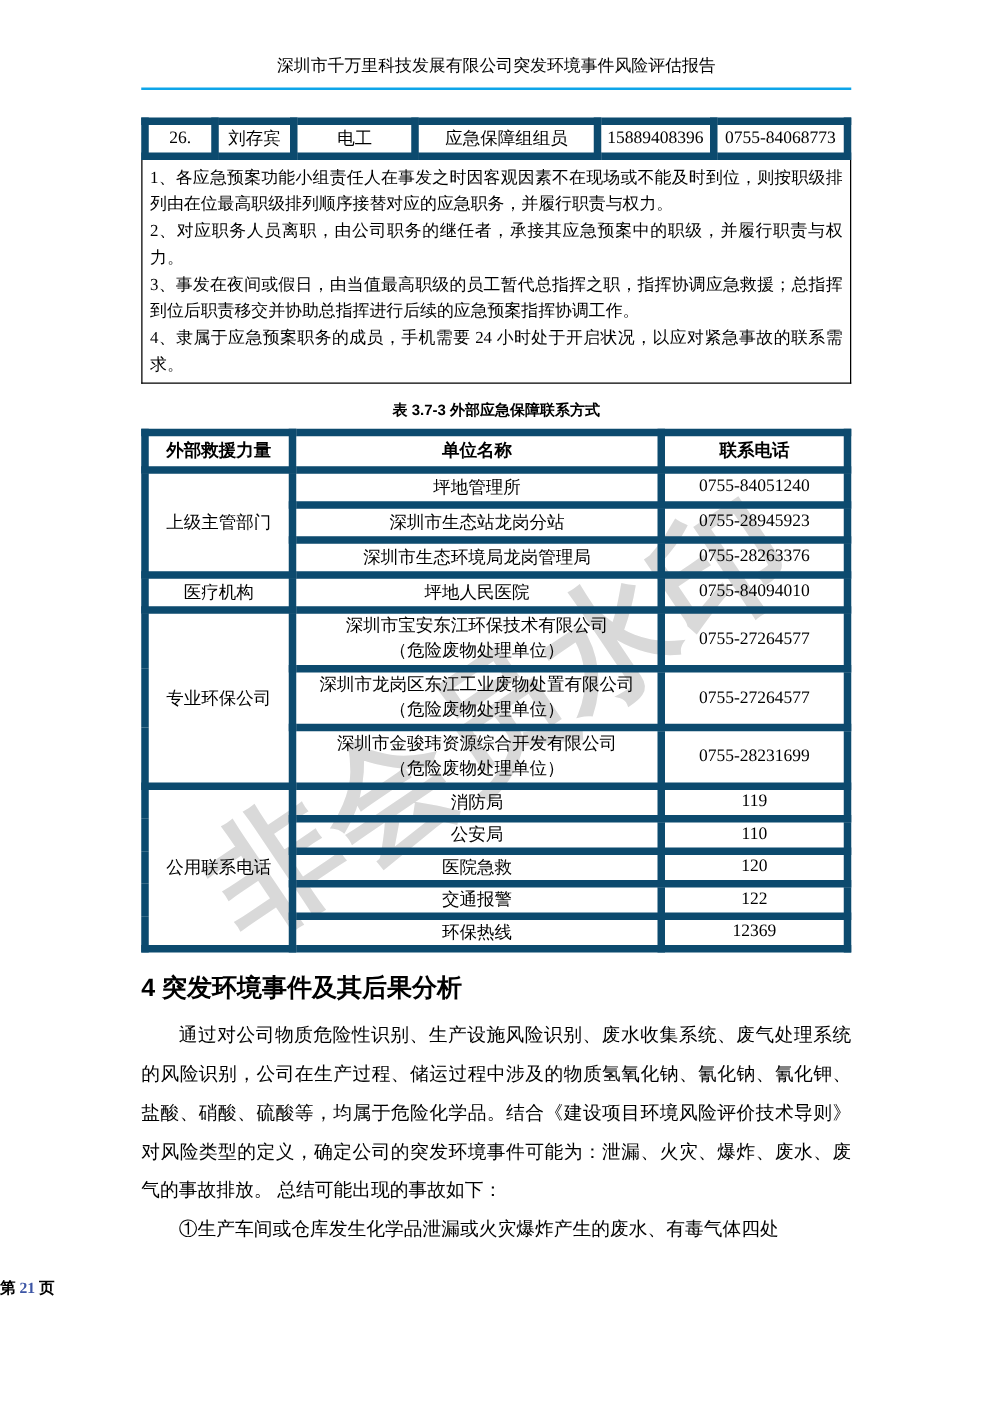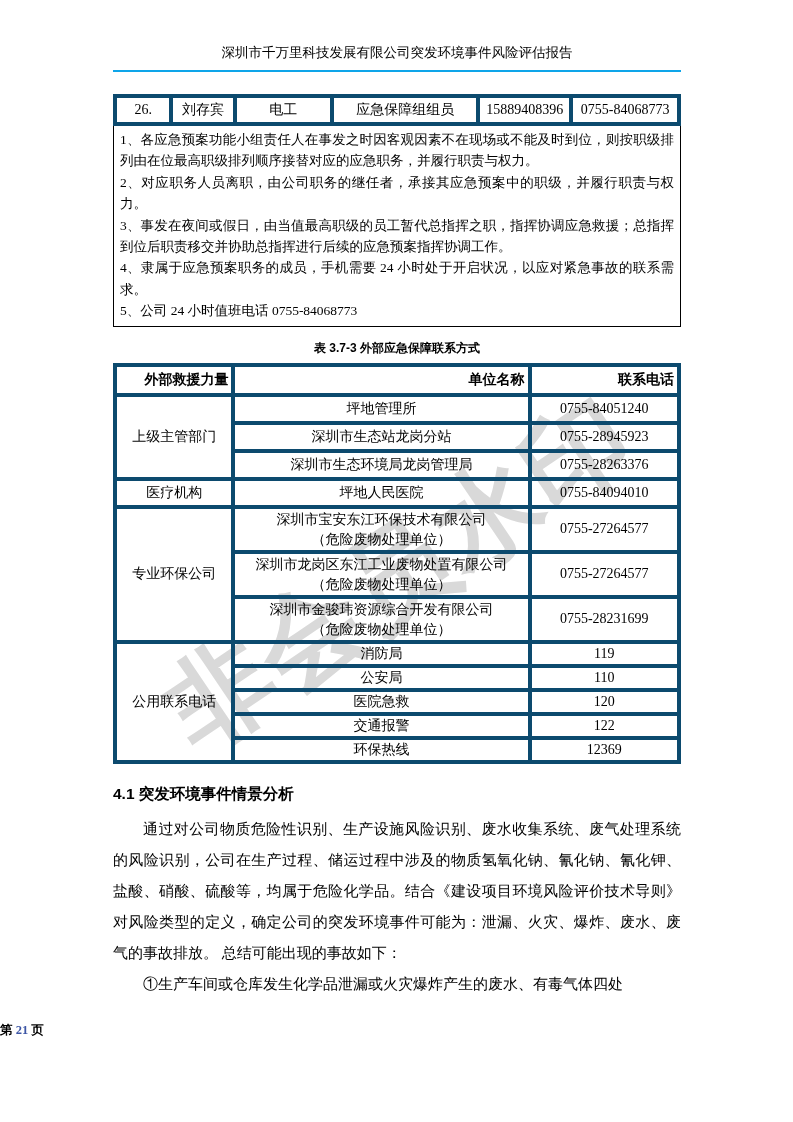--- a/index.html
+++ b/index.html
@@ -33,21 +33,21 @@
   
   .doc-header{
     text-align:center;
     font-size:13.5px;
     line-height:18px;
     padding-bottom:8px;
     border-bottom:2px solid #0ea5e9;
   }
   
   table{border-collapse:collapse;width:100%;}
-  td,th{border:4px solid #0c4a6e;padding:1px 3px;box-sizing:border-box;}
+  td,th{border:6px solid #0c4a6e;padding:1px 3px;box-sizing:border-box;}
   .roster{margin-top:22px;font-size:14px;}
   .roster td{text-align:center;height:28px;}
   .c-no{width:10%;}.c-name{width:11.2%;}.c-job{width:17.3%;}
   .c-role{width:25.9%;}.c-mobile{width:16.5%;}.c-phone{width:19.1%;}
   
   .notes{
     border:1px solid #000;border-top:none;
     padding:3px 6px 4px 6px;
     font-size:13.5px;line-height:21.4px;
     text-align:justify;
@@ -59,21 +59,21 @@
     text-align:center;
     font-family:"Liberation Sans","DejaVu Sans",sans-serif;
     font-weight:bold;
     font-size:12px;
   }
   
   .contacts{margin-top:6px;font-size:14px;}
   .contacts th{
     font-family:Liberation Serif, serif;
     font-weight:bold;font-size:14px;
-    height:30px;text-align:right;
+    height:30px;text-align:center;
   }
   .contacts td{text-align:center;vertical-align:middle;}
   .co-force{width:21%;}.co-unit{width:52.5%;}.co-tel{width:26.5%;}
   .r-single td{height:28px;}
   .r-double td{height:42px;}
   .r-short td{height:20px;}
   .unit-note{font-size:14px;line-height:19px;}
   .unit-main{line-height:20px;}
   
   .h1{
@@ -125,21 +125,20 @@
         <td class="c-phone">0755-84068773</td>
       </tr>
     </tbody>
       </table>
 
     <div class="notes">
       <p>1、各应急预案功能小组责任人在事发之时因客观因素不在现场或不能及时到位，则按职级排列由在位最高职级排列顺序接替对应的应急职务，并履行职责与权力。</p>
       <p>2、对应职务人员离职，由公司职务的继任者，承接其应急预案中的职级，并履行职责与权力。</p>
       <p>3、事发在夜间或假日，由当值最高职级的员工暂代总指挥之职，指挥协调应急救援；总指挥到位后职责移交并协助总指挥进行后续的应急预案指挥协调工作。</p>
       <p>4、隶属于应急预案职务的成员，手机需要 24 小时处于开启状况，以应对紧急事故的联系需求。</p>
-      <p>5、公司 24 小时值班电话 0755-84068773</p>
     </div>
 
     <div class="tbl-caption">表 3.7-3 外部应急保障联系方式</div>
 
     <table class="contacts">
       <colgroup>
         <col class="co-force">
           <col class="co-unit">
           <col class="co-tel">
       </colgroup>
@@ -210,21 +209,21 @@
         <td>交通报警</td>
         <td>122</td>
       </tr>
       <tr class="r-short">
         <td>环保热线</td>
         <td>12369</td>
       </tr>
     </tbody>
       </table>
 
-    <div class="h2">4.1 突发环境事件情景分析</div>
+    <div class="h1">4 突发环境事件及其后果分析</div>
 
     <p class="body-para">通过对公司物质危险性识别、生产设施风险识别、废水收集系统、废气处理系统的风险识别，公司在生产过程、储运过程中涉及的物质氢氧化钠、氰化钠、氰化钾、盐酸、硝酸、硫酸等，均属于危险化学品。结合《建设项目环境风险评价技术导则》对风险类型的定义，确定公司的突发环境事件可能为：泄漏、火灾、爆炸、废水、废气的事故排放。 总结可能出现的事故如下：</p>
     <p class="body-item">①生产车间或仓库发生化学品泄漏或火灾爆炸产生的废水、有毒气体四处</p>
 
   </div>
 
   <div class="doc-footer">
     <span>第</span>
     <span class="page-num">21</span>
     <span>页</span>

